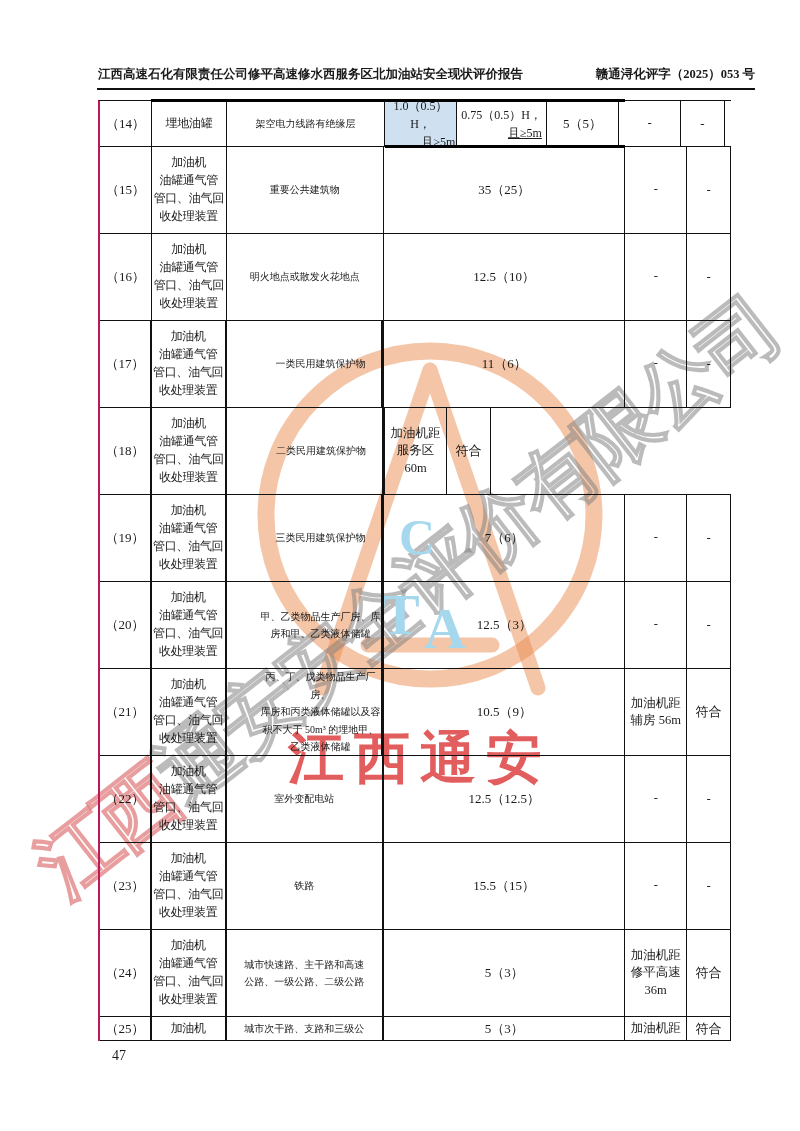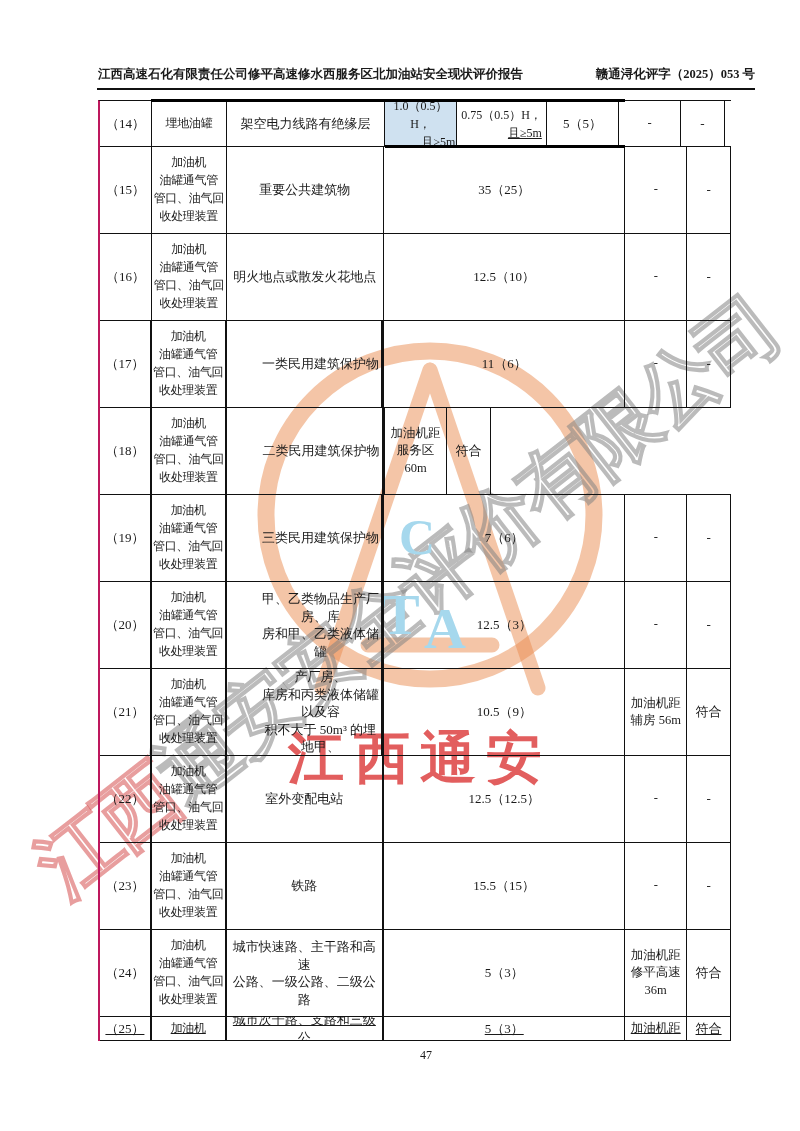--- a/index.html
+++ b/index.html
@@ -32,40 +32,40 @@
   .wm-letter.l-a{left:424px;top:600px;font-size:58px;}
   .wm-logo{position:absolute;left:255px;top:340px;}
 
   
   .header{
     position:absolute;left:98px;top:66px;width:657px;z-index:1;
     display:flex;justify-content:space-between;align-items:flex-end;
     font-weight:bold;font-size:12.5px;white-space:nowrap;
   }
   .header-rule{position:absolute;left:97px;top:88px;width:658px;height:2px;background:#111;z-index:1;}
-  .footer{position:absolute;left:97px;top:1048px;width:658px;text-align:center;
-    font-size:12px;z-index:1;}
+  .footer{position:absolute;left:112px;top:1048px;width:658px;text-align:left;
+    font-size:14px;z-index:1;}
 
   
   .table{
     position:absolute;left:98px;top:100px;width:633px;z-index:1;
     border-left:2px solid #be185d;border-top:1px solid #111;
     box-sizing:border-box;font-size:13px;
   }
   .trow{display:flex;height:87px;box-sizing:border-box;border-bottom:1px solid #111;}
   .trow.r14{height:46px;}
-  .trow.r25{height:24px;text-decoration:underline;}
+  .trow.r25{height:24px;}
   .cell{
     box-sizing:border-box;border-right:1px solid #111;
     display:flex;align-items:center;justify-content:center;
     text-align:center;white-space:pre-line;overflow:hidden;line-height:17.5px;
   }
   .c-num{width:52px;}
   .c-item{width:75px;font-size:12px;letter-spacing:-.3px;line-height:17.8px;}
-  .c-desc{width:158px;font-size:13px;line-height:17.5px;}
+  .c-desc{width:158px;font-size:10px;line-height:17.5px;}
   .c-val{width:242px;}
   .c-rem{width:62px;font-size:12.5px;}
   .c-con{width:44px;border-right:1px solid #111;}
   
   .c-v1{width:72px;font-size:12px;line-height:18px;background:#cfe1f0;}
   .c-v2{width:90px;font-size:12px;line-height:18px;text-align:right;}
   .c-v3{width:72px;font-family:Liberation Serif, serif;}
   .u{text-decoration:underline;margin-left:36px;}
 
   

